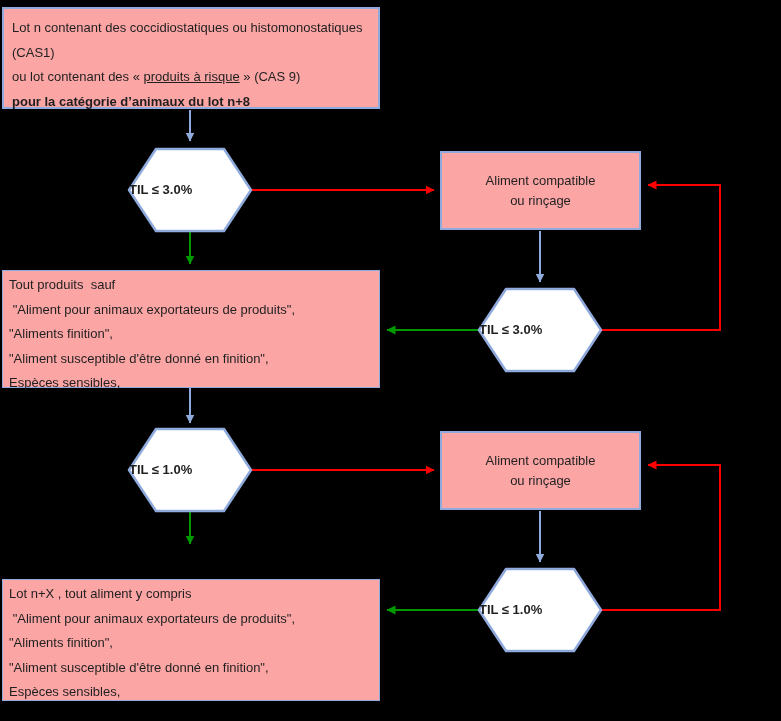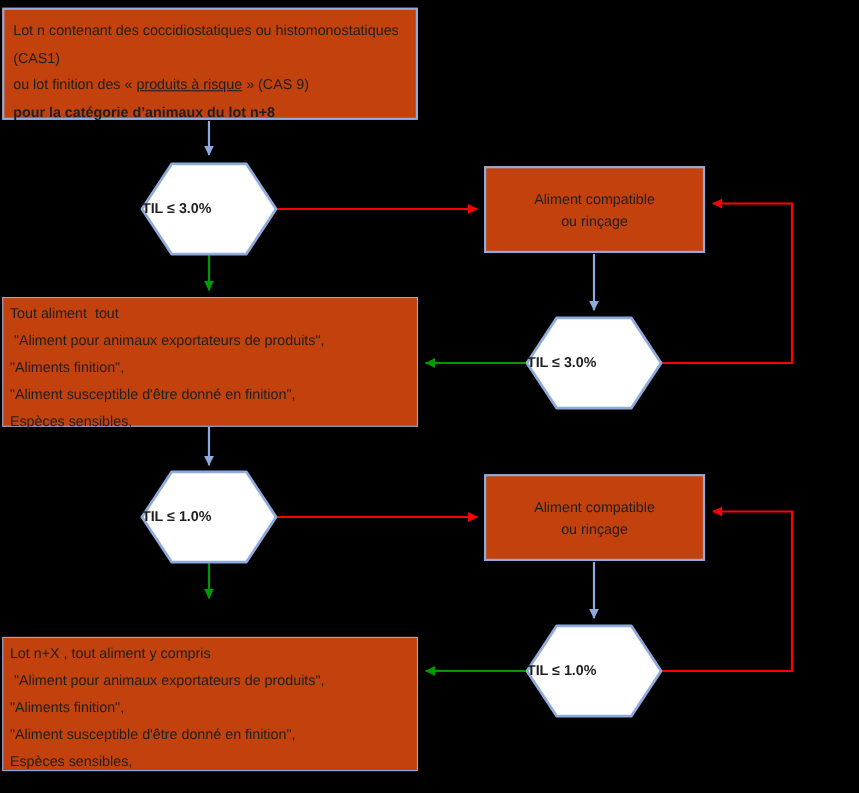--- a/index.html
+++ b/index.html
@@ -12,21 +12,21 @@
     background: #000;
     overflow: hidden;
   }
   #connector-layer {
     position: absolute;
     left: 0; top: 0;
     width: 781px; height: 721px;
   }
   .node {
     position: absolute;
-    background: #c2410c;
+    background: #fca5a5;
     border: 2px solid #8faadc;
     color: #1f1f1f;
     font-size: 13px;
   }
   .start-box {
     left: 2px; top: 7px;
     width: 378px; height: 102px;
     padding: 7px 8px 0 8px;
     line-height: 24.5px;
   }
@@ -105,40 +105,40 @@
     <g stroke="#8faadc" stroke-width="2.5" fill="#ffffff" stroke-linejoin="round">
       <polygon points="129,190 156,149 224,149 251,190 224,231 156,231"></polygon>
       <polygon points="479,330 506,289 574,289 601,330 574,371 506,371"></polygon>
       <polygon points="129,470 156,429 224,429 251,470 224,511 156,511"></polygon>
       <polygon points="479,610 506,569 574,569 601,610 574,651 506,651"></polygon>
     </g>
   </svg>
 
   <div class="node start-box">
     <div>Lot n contenant des coccidiostatiques ou histomonostatiques (CAS1)</div>
-    <div><span>ou lot finition des « </span><span class="underline">produits à risque</span><span> » (CAS 9)</span></div>
+    <div><span>ou lot contenant des « </span><span class="underline">produits à risque</span><span> » (CAS 9)</span></div>
     <div class="bold-line">pour la catégorie d’animaux du lot n+8</div>
   </div>
 
   <div class="hex-label" style="left:129px; top:182px;">TIL ≤ 3.0%</div>
   <div class="hex-label" style="left:479px; top:322px;">TIL ≤ 3.0%</div>
   <div class="hex-label" style="left:129px; top:462px;">TIL ≤ 1.0%</div>
   <div class="hex-label" style="left:479px; top:602px;">TIL ≤ 1.0%</div>
 
   <div class="node compat-box" id="compat-box-1">
     <div>Aliment compatible</div>
     <div>ou rinçage</div>
   </div>
   <div class="node compat-box" id="compat-box-2">
     <div>Aliment compatible</div>
     <div>ou rinçage</div>
   </div>
 
   <div class="node list-box" id="mid-box">
-    <div class="list-line">Tout aliment  tout</div>
+    <div class="list-line">Tout produits  sauf</div>
     <div class="list-line"> "Aliment pour animaux exportateurs de produits",</div>
     <div class="list-line">"Aliments finition",</div>
     <div class="list-line">"Aliment susceptible d'être donné en finition",</div>
     <div class="list-line">Espèces sensibles,</div>
   </div>
 
   <div class="node list-box" id="end-box">
     <div class="list-line">Lot n+X , tout aliment y compris</div>
     <div class="list-line"> "Aliment pour animaux exportateurs de produits",</div>
     <div class="list-line">"Aliments finition",</div>

